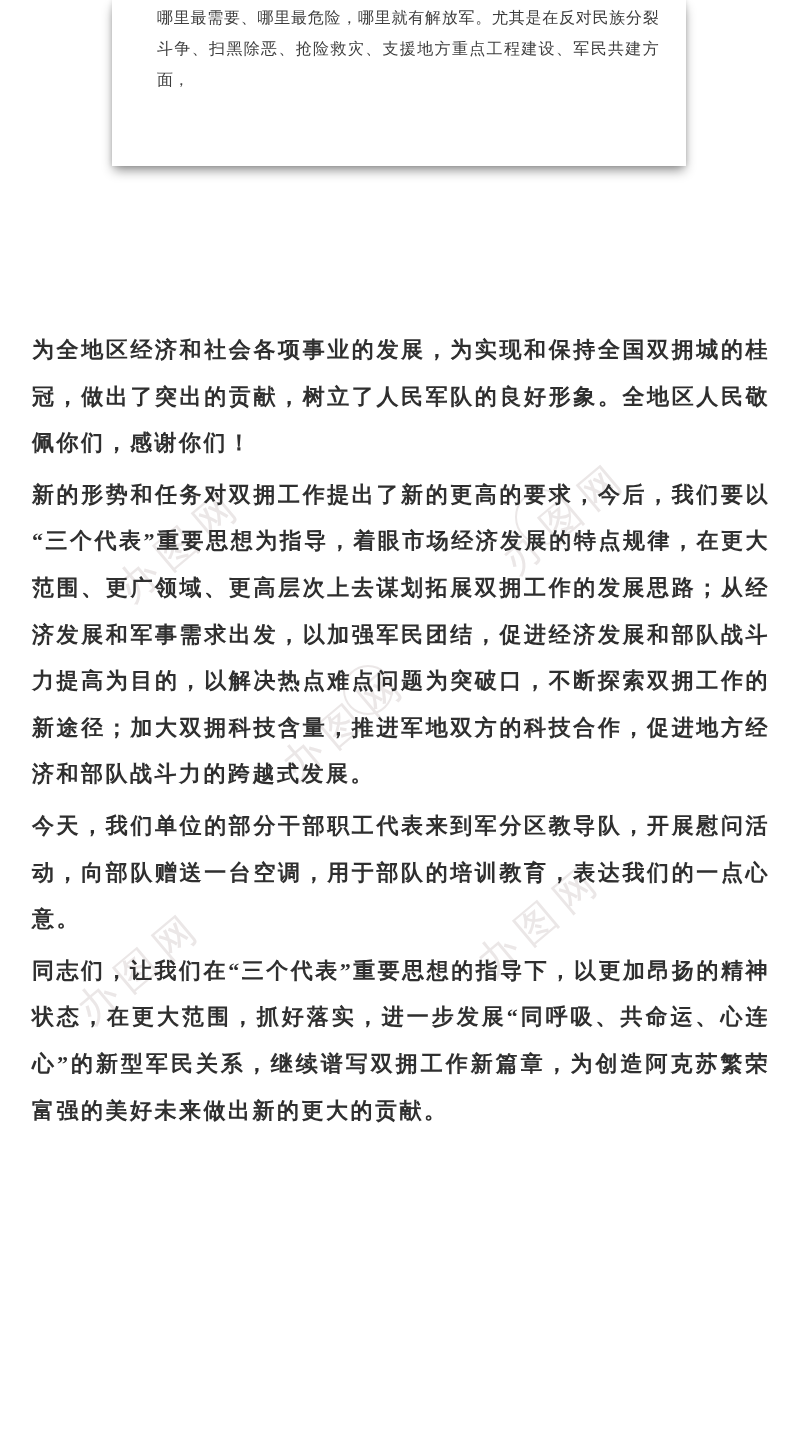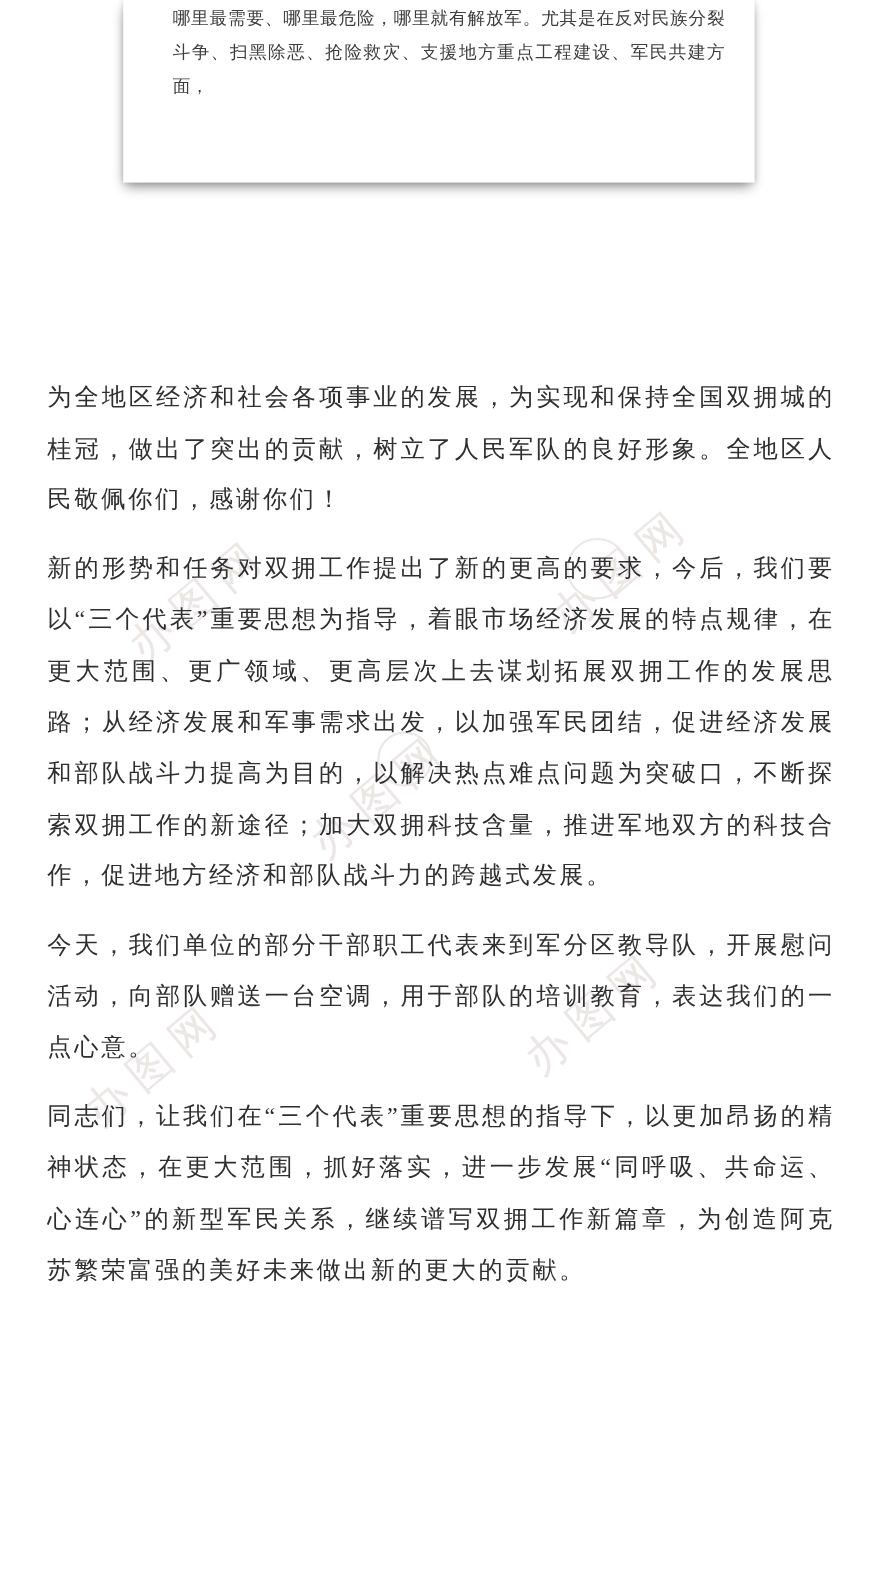--- a/index.html
+++ b/index.html
@@ -72,28 +72,28 @@
   
   .doc-body {
     position: absolute;
     left: 27px;
     top: 322px;
     width: 748px;
     z-index: 2;
     color: #2f2f2f;
   }
   .doc-body p {
-    margin: 16px;
+    margin: 5px;
     font-size: 22px;
     line-height: 46.6px;
     letter-spacing: 2.5px;
     text-align: justify;
     text-align-last: left;
     word-break: break-all;
-    font-weight: 400;
+    font-weight: 700;
   }
 </style>
 </head>
 <body>
 
 <div class="page">
 
   <div class="watermark-layer">
       <span class="wm" style="left: 180px; top: 545px; color: rgb(235, 231, 231);">办图网</span>
       <span class="wm" style="left: 565px; top: 517px; color: rgb(235, 231, 231);">办图网</span>

